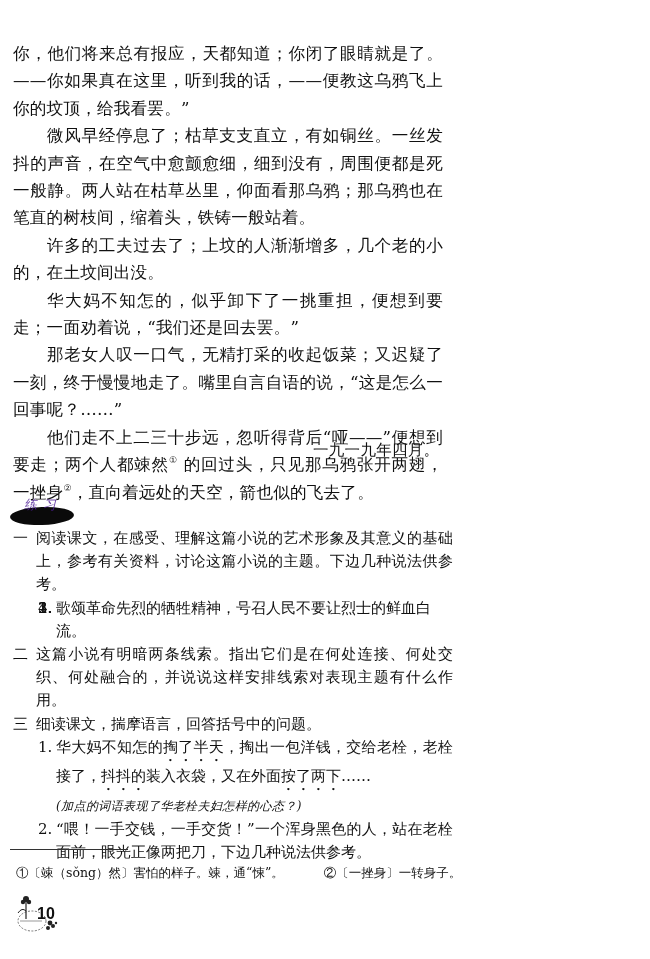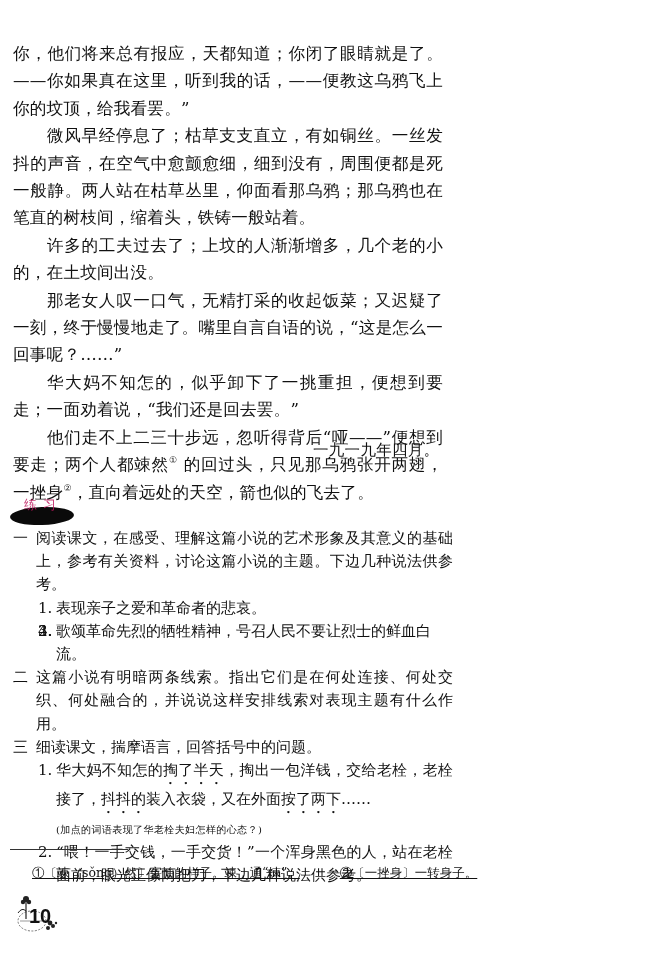--- a/index.html
+++ b/index.html
@@ -59,21 +59,22 @@
       height: 18px;
       border-radius: 50%;
       background: #0a0a0a;
       transform: rotate(-2deg);
     }
     .exercise-badge-label {
       position: absolute;
       left: 24px;
       top: 496px;
       font-size: 13px;
-      color: #be185d;
+      color: #4c1d95;
+      font-style: italic;
       letter-spacing: 6px;
       opacity: 0.85;
     }
     .exercises {
       position: absolute;
       left: 13px;
       top: 527px;
       width: 440px;
       font-size: 15px;
       line-height: 23.2px;
@@ -107,93 +108,92 @@
       top: 0;
     }
     .dotted {
       text-emphasis: dot;
       -webkit-text-emphasis: dot;
       text-emphasis-position: under;
       margin-top: 28px;
       -webkit-text-emphasis-position: under;
     }
     .hint {
-      font-size: 10px;
+      font-style: italic;
+      font-size: 12px;
       letter-spacing: 0.4px;
     }
     .footnote-rule {
       position: absolute;
       left: 10px;
       top: 849px;
       width: 118px;
       height: 1px;
       background: #333333;
     }
     .footnotes {
       position: absolute;
-      left: 32px;
+      left: 16px;
       top: 864px;
       font-size: 12.5px;
       line-height: 18px;
       white-space: nowrap;
-      text-decoration: underline;
     }
     .footnotes .fn2 {
       margin-left: 40px;
     }
     .page-number-wrap {
       position: absolute;
       left: 12px;
       top: 893px;
       width: 50px;
       height: 46px;
     }
     .page-number-wrap svg {
       position: absolute;
       left: 0;
       top: 0;
     }
     .page-number {
       position: absolute;
-      left: 17px;
+      left: 25px;
       top: 12px;
       font-family: "Liberation Sans", sans-serif;
       font-weight: bold;
-      font-size: 20px;
+      font-size: 16px;
       color: #111111;
     }
   </style>
 </head>
 <body>
 
 <div class="page">
 
   <div class="story">
     <p class="noindent">你，他们将来总有报应，天都知道；你闭了眼睛就是了。——你如果真在这里，听到我的话，——便教这乌鸦飞上你的坟顶，给我看罢。”</p>
     <p>微风早经停息了；枯草支支直立，有如铜丝。一丝发抖的声音，在空气中愈颤愈细，细到没有，周围便都是死一般静。两人站在枯草丛里，仰面看那乌鸦；那乌鸦也在笔直的树枝间，缩着头，铁铸一般站着。</p>
     <p>许多的工夫过去了；上坟的人渐渐增多，几个老的小的，在土坟间出没。</p>
+    <p>华大妈不知怎的，似乎卸下了一挑重担，便想到要走；一面劝着说，“我们还是回去罢。”</p>
     <p>那老女人叹一口气，无精打采的收起饭菜；又迟疑了一刻，终于慢慢地走了。嘴里自言自语的说，“这是怎么一回事呢？……”</p>
-    <p>华大妈不知怎的，似乎卸下了一挑重担，便想到要走；一面劝着说，“我们还是回去罢。”</p>
     <p><span>他们走不上二三十步远，忽听得背后“哑——”便想到要走；两个人都竦然</span><sup class="fn">①</sup><span> 的回过头，只见那乌鸦张开两翅，一挫身</span><sup class="fn">②</sup><span>，直向着远处的天空，箭也似的飞去了。</span></p>
   </div>
 
   <div class="date">一九一九年四月。</div>
 
   <div class="exercise-badge"></div>
   <div class="exercise-badge-label">练习</div>
 
   <div class="exercises">
 
     <div class="q">
       <span class="qnum">一</span>
       <span class="qtext">阅读课文，在感受、理解这篇小说的艺术形象及其意义的基础上，参考有关资料，讨论这篇小说的主题。下边几种说法供参考。</span>
       <ul class="subs">
         <li class="sub">
           <span class="snum">1.</span>
-          <span>表现亲子之爱和革命者的悲哀。</span>
         </li>
         <li class="sub">
           <span class="snum">2.</span>
         </li>
         <li class="sub">
           <span class="snum">3.</span>
         </li>
         <li class="sub">
           <span class="snum">4.</span>
           <span>歌颂革命先烈的牺牲精神，号召人民不要让烈士的鲜血白流。</span>

